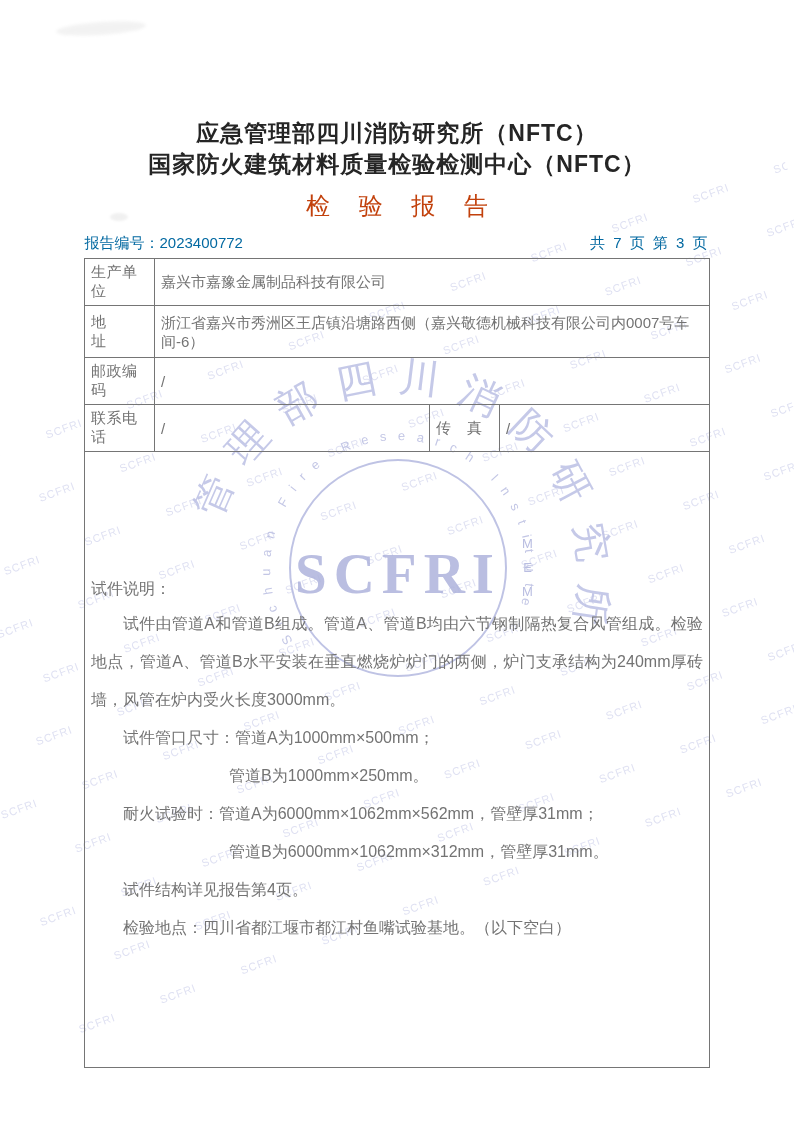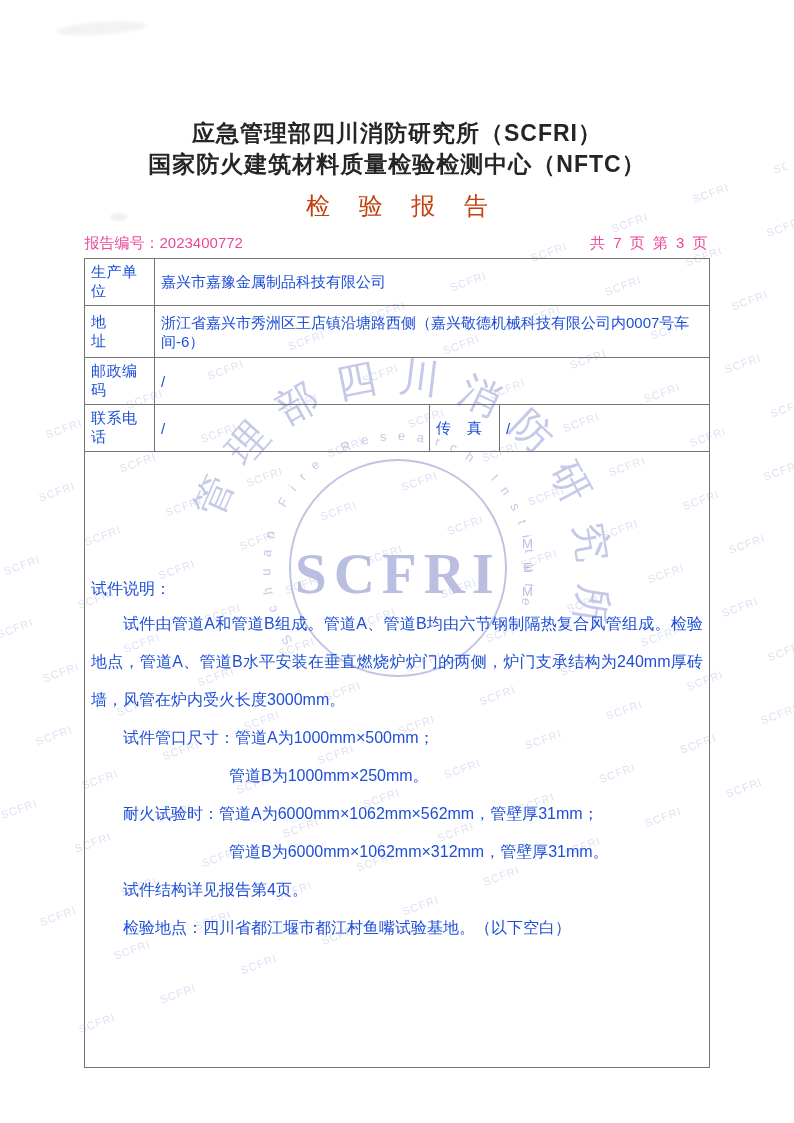--- a/index.html
+++ b/index.html
@@ -38,26 +38,26 @@
     text-align:center;font-size:23px;font-weight:bold;color:#252525;
     line-height:31px;letter-spacing:1px;margin:0;
   }
   .report-title{
     text-align:center;font-size:24px;font-weight:normal;color:#c2410c;
     letter-spacing:11px;margin-top:9px;line-height:34px;text-indent:11px;
   }
   .meta-row{
     width:625px;margin:11px auto 5px auto;
     display:flex;justify-content:space-between;align-items:baseline;
-    font-size:15px;color:#ec4899;
+    font-size:15px;color:#0369a1;
   }
   .meta-right{letter-spacing:2px;}
   table.info-table{
     width:625px;margin:0 auto;border-collapse:collapse;table-layout:fixed;
-    font-size:15px;color:#1d4ed8;
+    font-size:15px;color:#737373;
   }
   table.info-table td{
     border:1.5px solid #757575;padding:4px 6px;background:transparent;
     vertical-align:middle;
   }
   td.label-cell{padding:4px 4px;letter-spacing:0.5px;}
   tr.r1 td{height:31px;}
   tr.r2 td{height:43px;}
   tr.r3 td{height:31px;}
   tr.r4 td{height:31px;}
@@ -107,21 +107,21 @@
         <text font-family="Liberation Sans, sans-serif" font-size="40" fill="#bcc0e4">
           <textPath href="#arc-cn" textLength="572" lengthAdjust="spacing">管理部四川消防研究所</textPath>
         </text>
         <text x="398" y="593" text-anchor="middle" font-family="Liberation Serif, serif" font-weight="bold" font-size="57" letter-spacing="7" fill="#aeb3dc">SCFRI</text>
       </g>
     </svg>
     <div class="wm-mem">MEM</div>
   </div>
 
   <div class="content">
-    <div class="org-line">应急管理部四川消防研究所（SCFRI）</div>
+    <div class="org-line">应急管理部四川消防研究所（NFTC）</div>
     <div class="org-line">国家防火建筑材料质量检验检测中心（NFTC）</div>
     <div class="report-title">检 验 报 告</div>
 
     <div class="meta-row">
       <span>
         <span>报告编号：</span><span>2023400772</span>
       </span>
       <span class="meta-right">共 7 页 第 3 页</span>
     </div>
 

